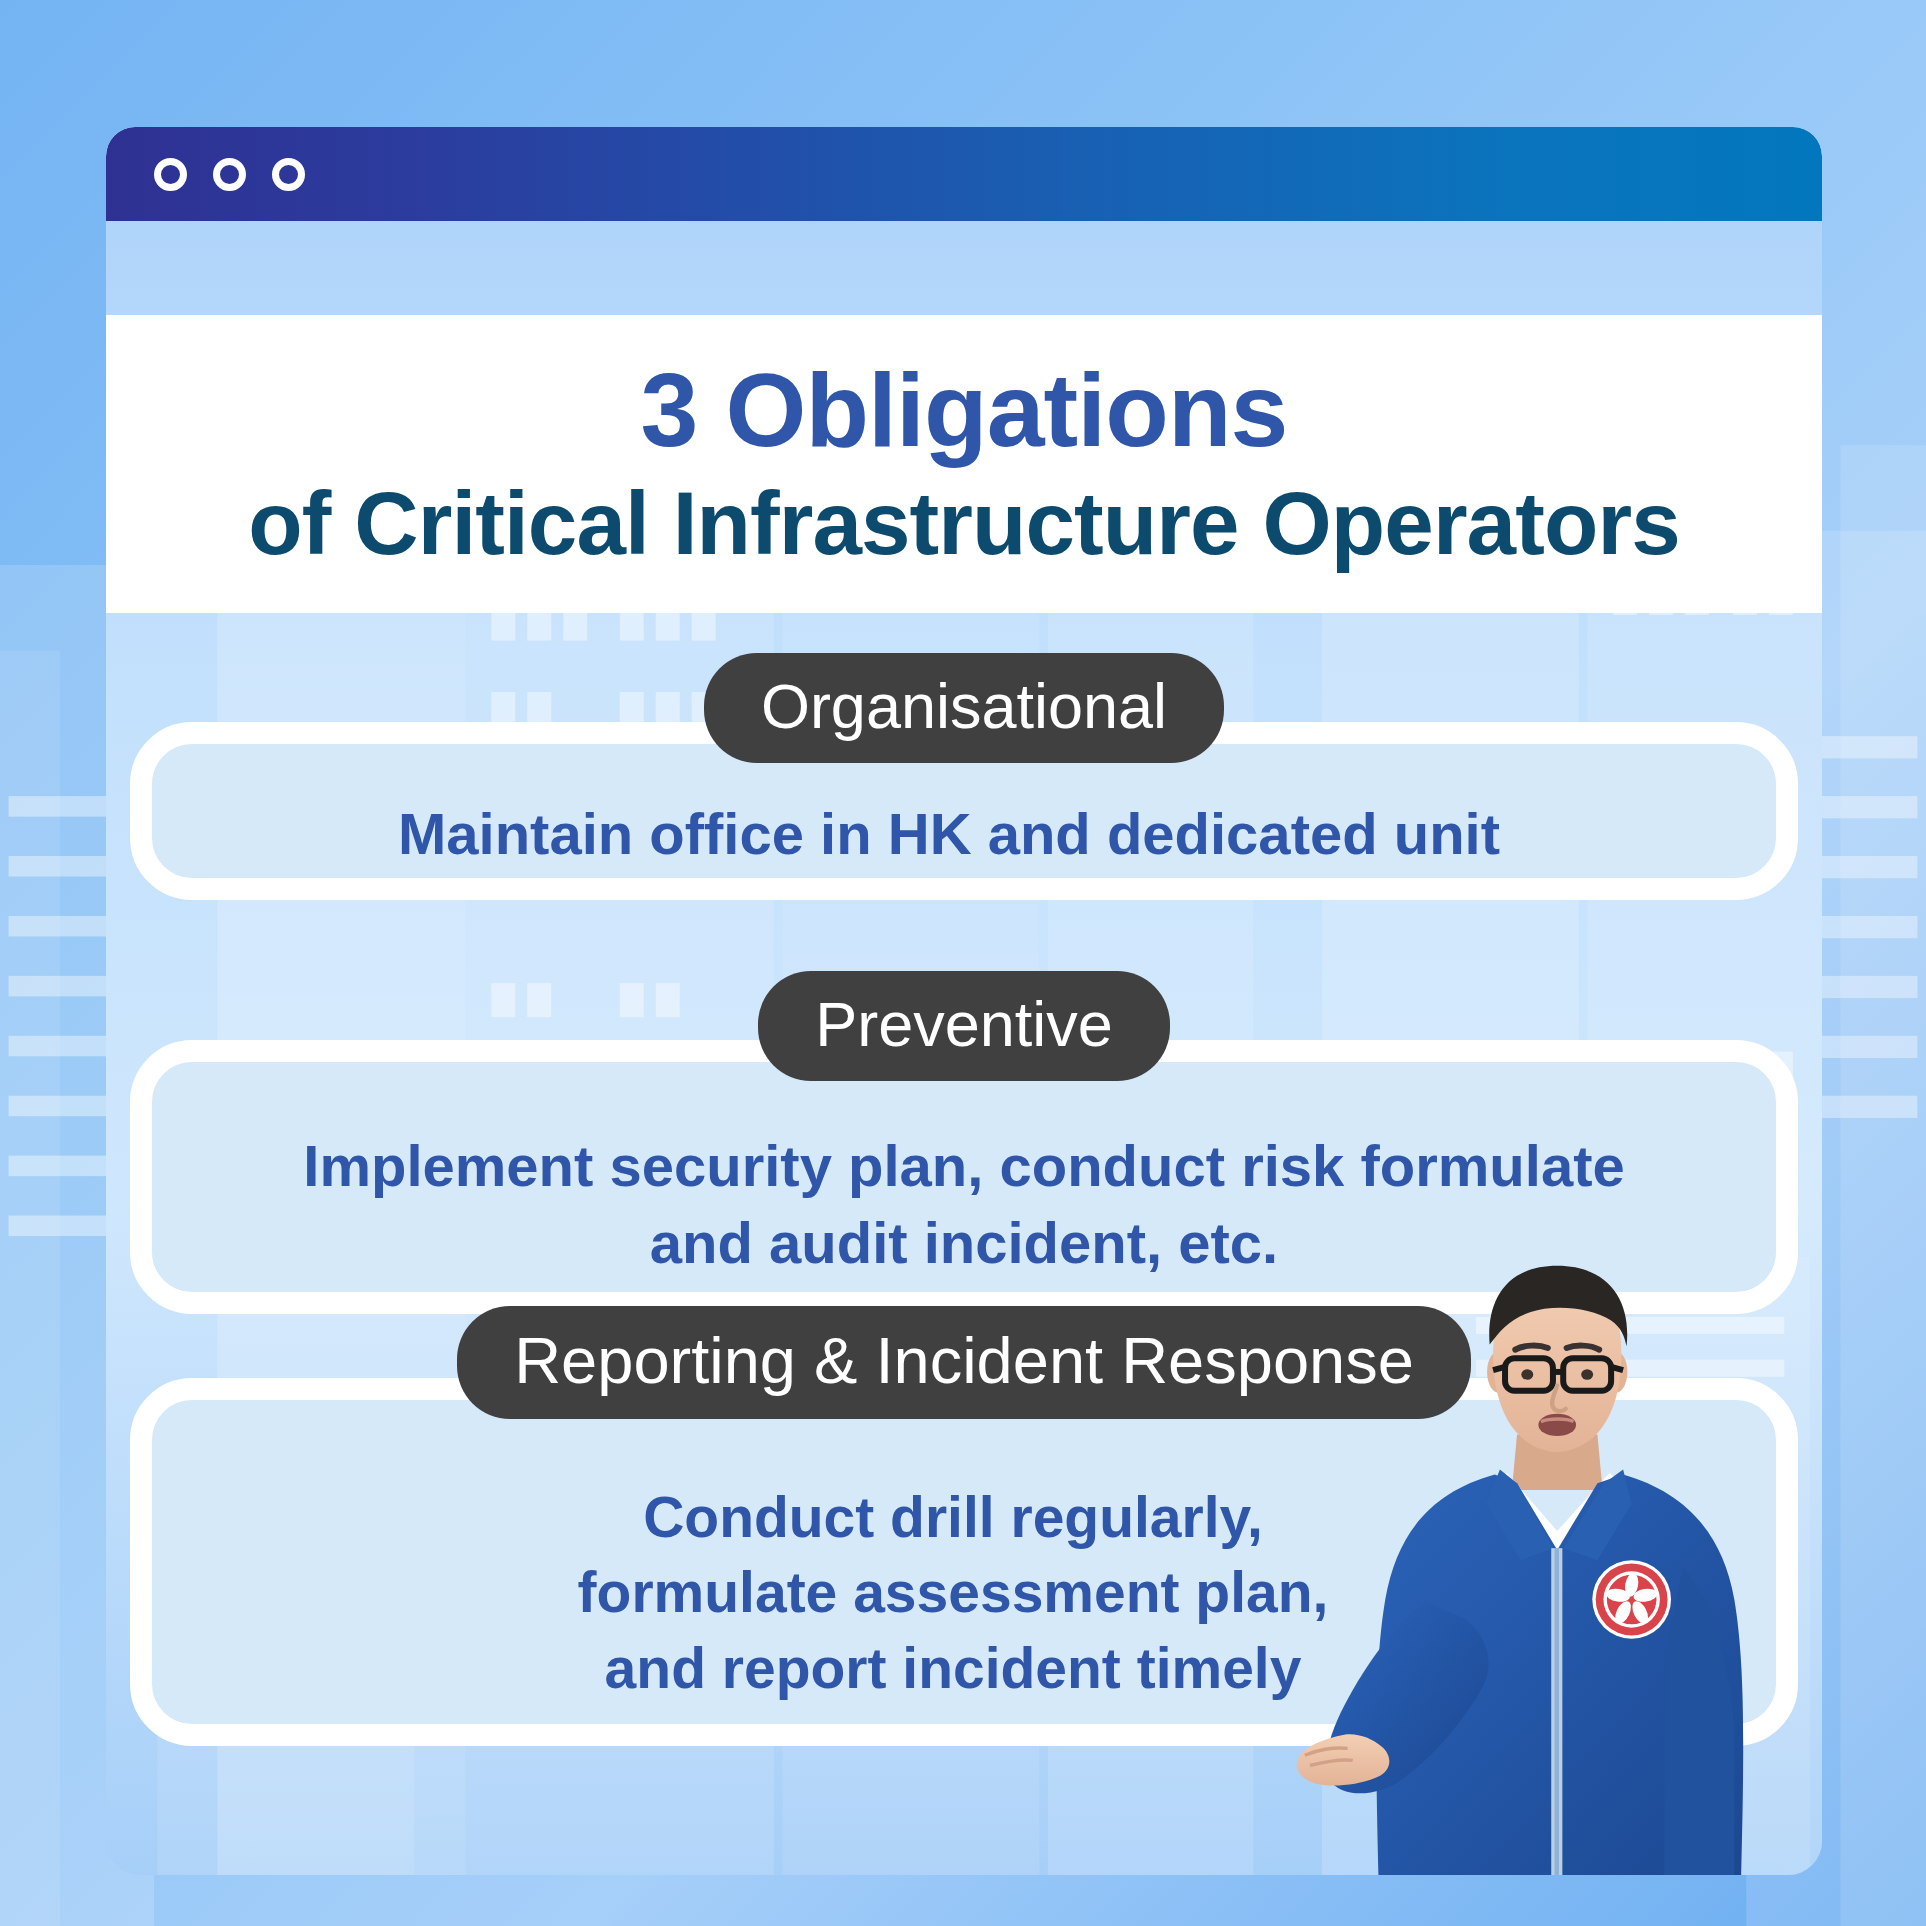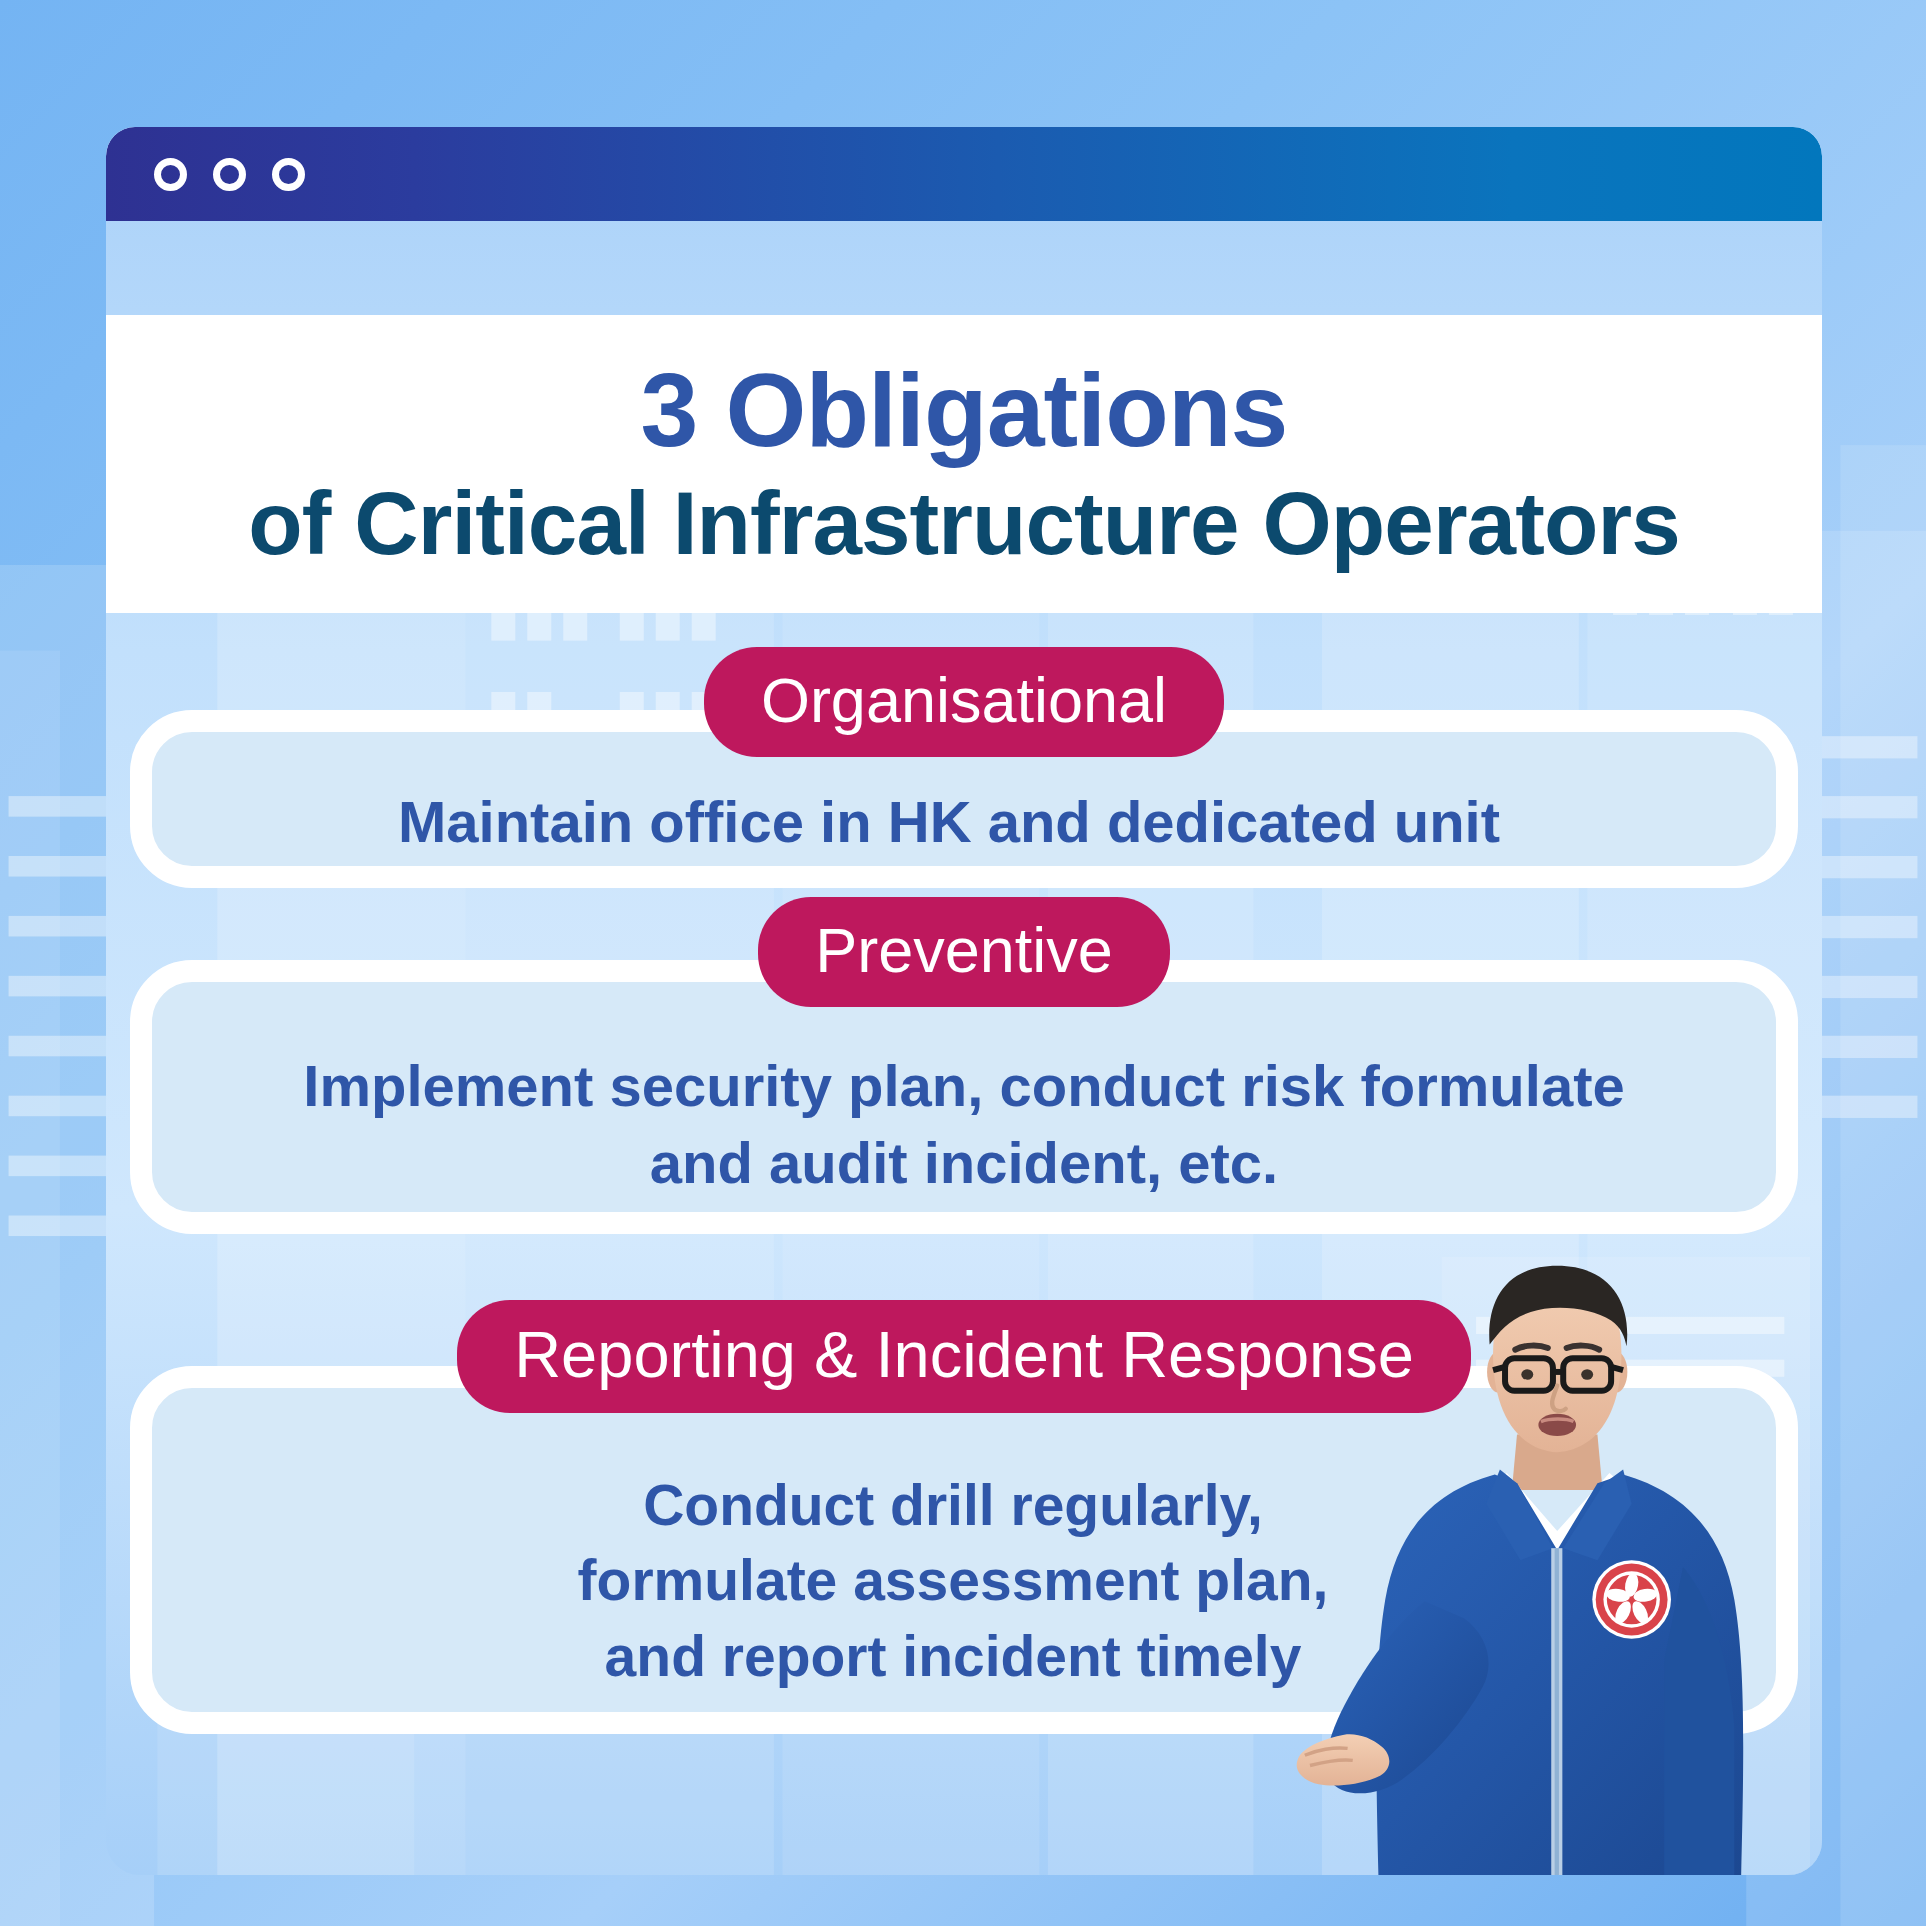--- a/index.html
+++ b/index.html
@@ -49,27 +49,27 @@
   }
   #headline-sub{
     font-size:89px;font-weight:bold;color:#0c4a6e;
     letter-spacing:-0.9px;line-height:1.05;margin:15.4px 0 0 0;
     white-space:nowrap;
   }
 
   
   .obligation-block{position:absolute;left:0;width:1716px;}
   #block-0{top:514px;}
-  #block-1{top:764px;}
+  #block-1{top:832px;}
   #block-2{top:1167px;}
 
   .badge{
     position:relative;z-index:3;
-    margin:6px auto;
-    background:#be185d;color:#ffffff;
+    margin:12px auto;
+    background:#404040;color:#ffffff;
     font-size:63px;font-weight:normal;
     border-radius:53px;
     padding:19px 57px 22px 57px;
     width:max-content;
     text-align:center;
     line-height:1.1;
   }
   #badge-2{font-size:65px;}
 
   .card{

